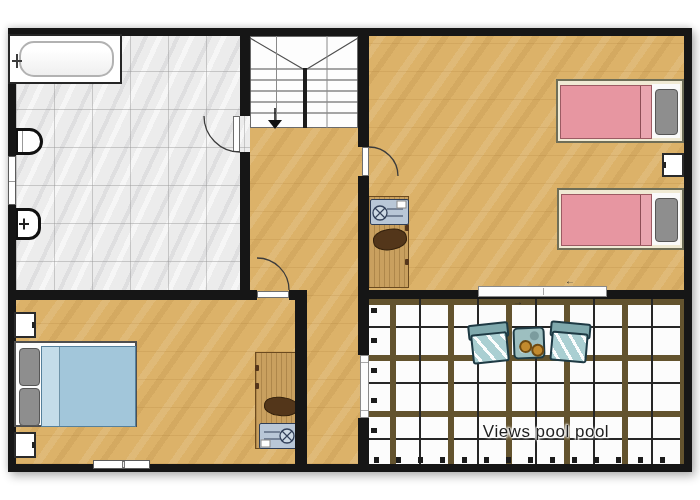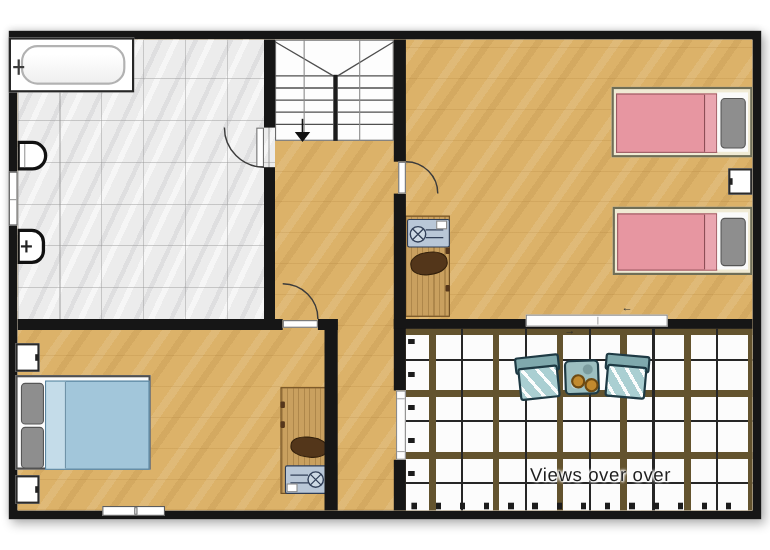--- a/index.html
+++ b/index.html
@@ -220,15 +220,15 @@
       <path d="M259,72 V85" stroke="#111" stroke-width="1.5"></path>
       <polygon points="252,84 266,84 259,93" fill="#111"></polygon>
     </g>
     <g stroke="#3c3c3c" stroke-width="1.3" fill="none">
       <path d="M224,116 A36,36 0 0 1 188,80"></path>
       <path d="M353,111 A29,29 0 0 1 382,140"></path>
       <path d="M273,254 A32,32 0 0 0 241,222"></path>
     </g>
   </svg>
 
-  <div class="abs" id="views-label">Views over over</div>
+  <div class="abs" id="views-label">Views pool pool</div>
 
 </div>
 
 </body></html>

